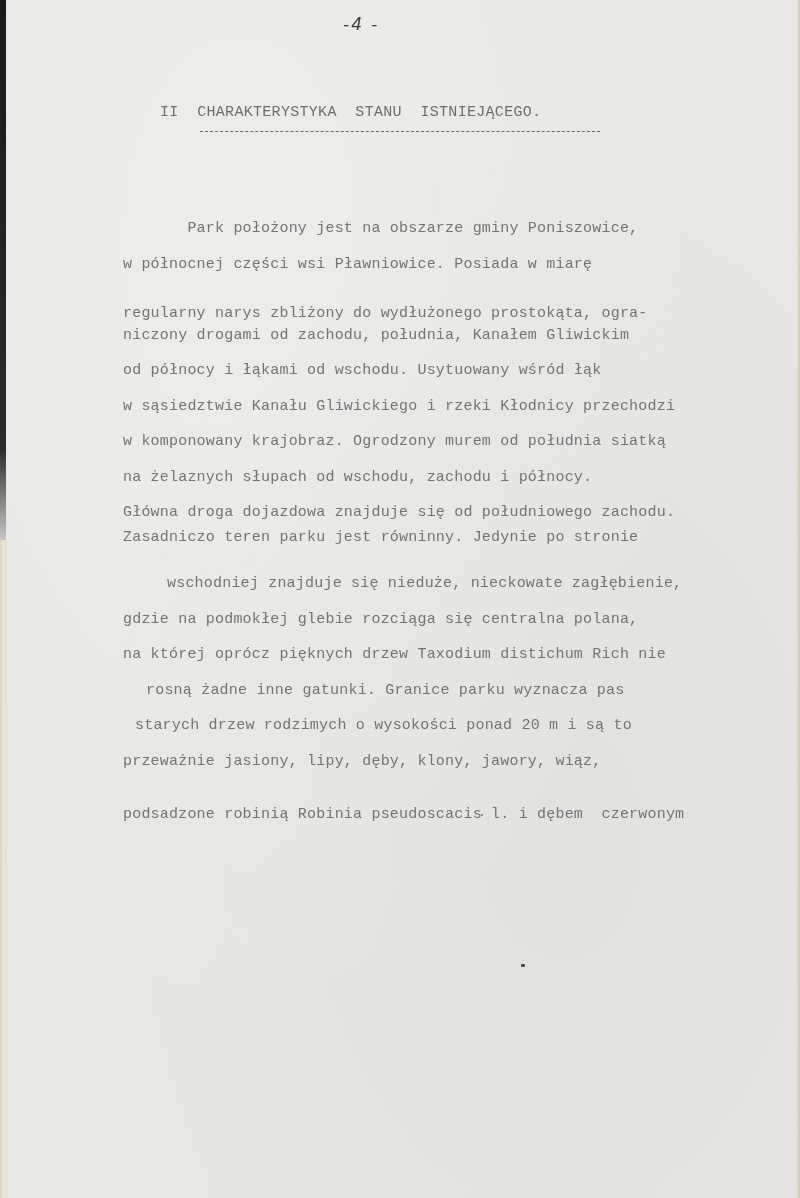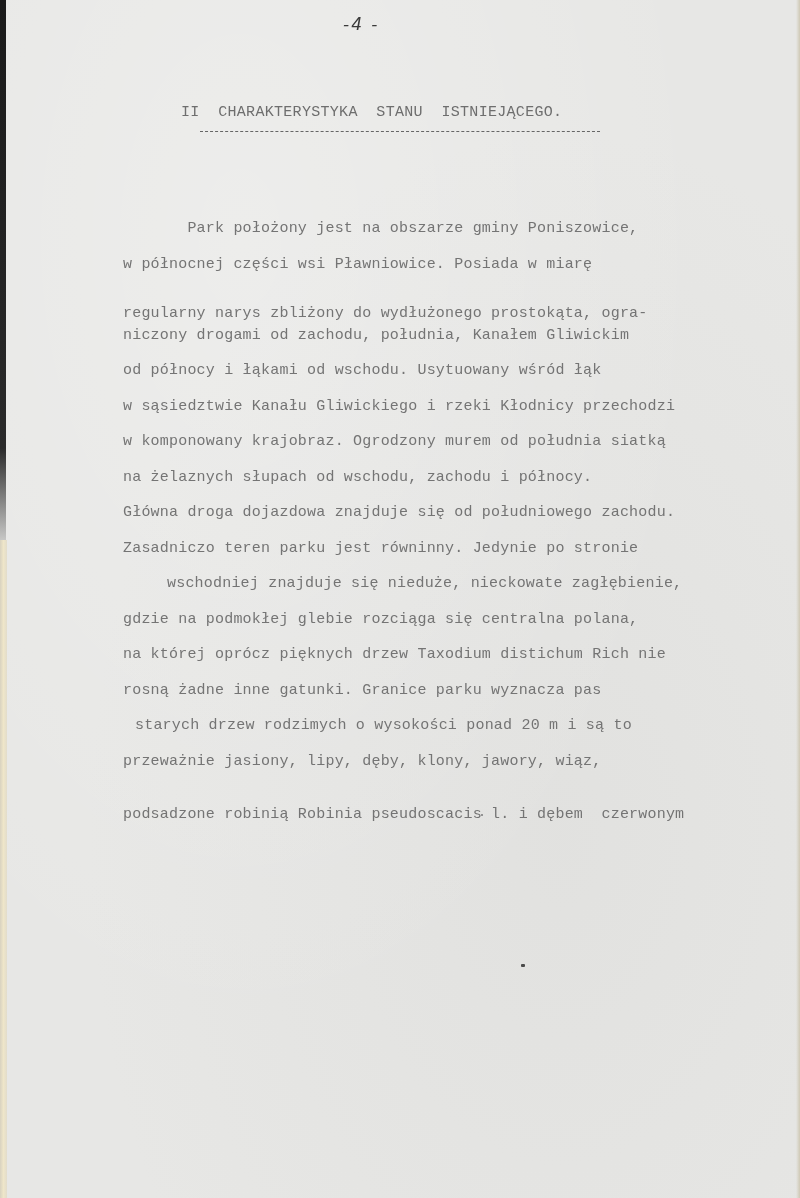--- a/index.html
+++ b/index.html
@@ -50,21 +50,20 @@
       color: #3a3a3a;
       letter-spacing: 2px;
     }
     .heading {
       position: absolute;
       left: 160px; top: 104px;
       font-size: 15px;
       color: #6e6e6e;
       letter-spacing: 0.3px;
       white-space: pre;
-      margin-left: 21px;
     }
     .heading-underline {
       position: absolute;
       left: 200px; top: 131px;
       width: 400px;
       height: 0;
       border-top: 1px dashed #666;
     }
     .body-text {
       position: absolute;
@@ -111,25 +110,25 @@
   <div class="body-text">
     <div class="line" style="top:0px;">       Park położony jest na obszarze gminy Poniszowice,</div>
     <div class="line" style="top:36px;">w północnej części wsi Pławniowice. Posiada w miarę</div>
     <div class="line" style="top:85px;">regularny narys zbliżony do wydłużonego prostokąta, ogra-</div>
     <div class="line" style="top:107px;">niczony drogami od zachodu, południa, Kanałem Gliwickim</div>
     <div class="line" style="top:142px;">od północy i łąkami od wschodu. Usytuowany wśród łąk</div>
     <div class="line" style="top:178px;">w sąsiedztwie Kanału Gliwickiego i rzeki Kłodnicy przechodzi</div>
     <div class="line" style="top:213px;">w komponowany krajobraz. Ogrodzony murem od południa siatką</div>
     <div class="line" style="top:249px;">na żelaznych słupach od wschodu, zachodu i północy.</div>
     <div class="line" style="top:284px;text-align:center;">Główna droga dojazdowa znajduje się od południowego zachodu.</div>
-    <div class="line" style="top:320px;">Zasadniczo teren parku jest równinny. Jedynie po stronie</div>
+    <div class="line" style="top:309px;">Zasadniczo teren parku jest równinny. Jedynie po stronie</div>
     <div class="line" style="top:355px;margin-left:44px;">wschodniej znajduje się nieduże, nieckowate zagłębienie,</div>
     <div class="line" style="top:391px;">gdzie na podmokłej glebie rozciąga się centralna polana,</div>
     <div class="line" style="top:426px;">na której oprócz pięknych drzew Taxodium distichum Rich nie</div>
-    <div class="line" style="top:462px;">rosną żadne inne gatunki. Granice parku wyznacza pas</div>
+    <div class="line" style="top:462px;margin-left:23px;">rosną żadne inne gatunki. Granice parku wyznacza pas</div>
     <div class="line" style="top:497px;margin-left:12px;">starych drzew rodzimych o wysokości ponad 20 m i są to</div>
     <div class="line" style="top:533px;">przeważnie jasiony, lipy, dęby, klony, jawory, wiąz,</div>
     <div class="line" style="top:586px;">podsadzone robinią Robinia pseudoscacis l. i dębem  czerwonym</div>
   </div>
 
   <div class="stray-dot-small"></div>
   <div class="stray-dot"></div>
 </div>
 
 </body></html>

